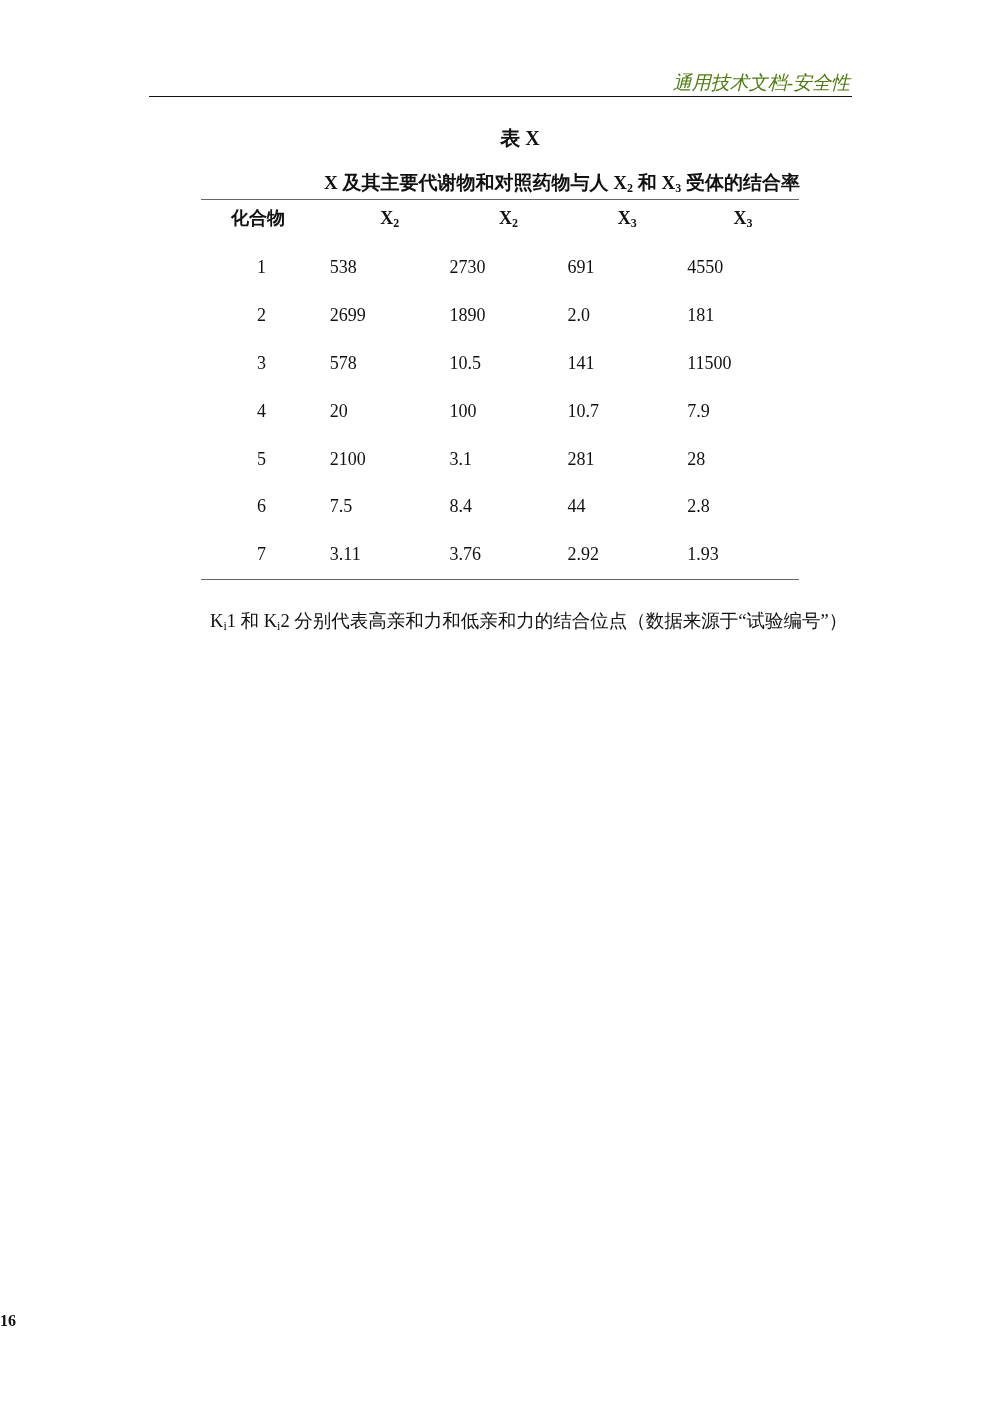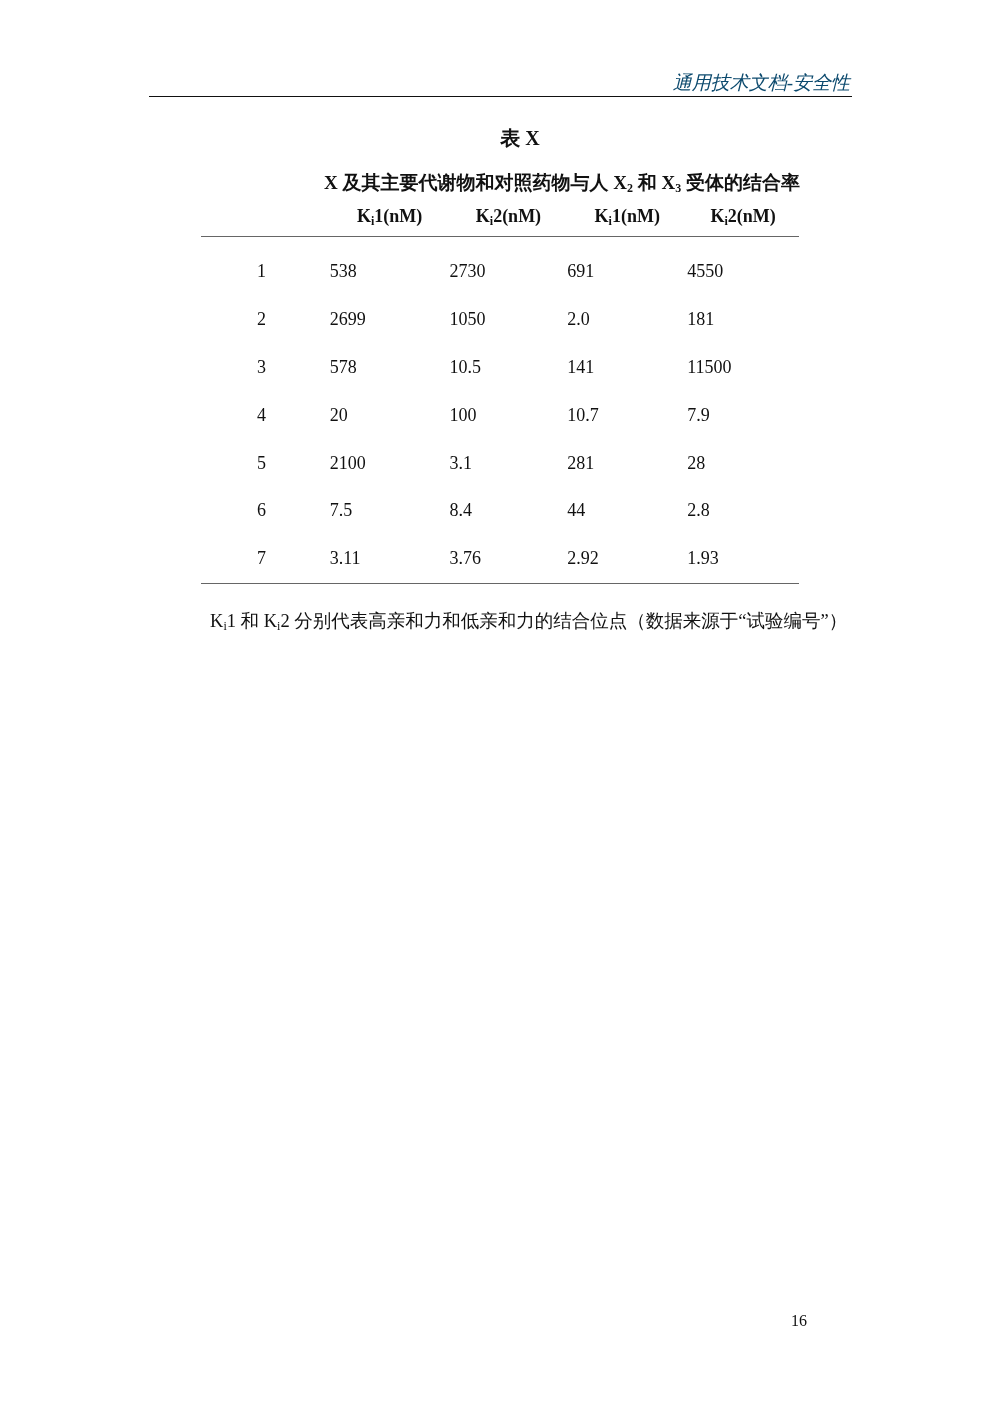--- a/index.html
+++ b/index.html
@@ -1,75 +1,75 @@
 <!DOCTYPE html>
 <html><head>
 <meta charset="utf-8">
 <style>
   html, body { margin: 0; padding: 0; background: #ffffff; }
   body { width: 1000px; height: 1415px; position: relative; font-family: "Liberation Serif", "DejaVu Serif", serif; color: #111; overflow: hidden; }
-  .header-text { position: absolute; right: 150px; top: 70px; font-size: 19px; font-style: italic; color: #0c4a6e; }
+  .header-text { position: absolute; right: 150px; top: 70px; font-size: 19px; font-style: italic; color: #4d7c0f; }
   .header-rule { position: absolute; left: 149px; width: 703px; top: 96px; height: 0; border-top: 1.5px solid #111; }
   .table-title { position: absolute; left: 0; width: 1000px; top: 125px; text-align: center; font-size: 20px; font-weight: bold; padding-left: 40px; box-sizing: border-box; }
   .table-caption { position: absolute; left: 200px; width: 600px; top: 170px; text-align: right; font-size: 19px; font-weight: bold; }
   table { position: absolute; left: 201px; top: 199px; width: 598px; border-collapse: collapse; font-size: 18px; }
   thead tr.top td { border-top: 1.5px solid #666; }
   thead tr.sub td { border-bottom: 1.5px solid #666; }
   thead td { font-weight: bold; text-align: center; }
   thead tr.top td { padding-top: 6px; height: 26px; }
   thead tr.sub td { height: 34px; padding-bottom: 2px; }
   thead td.cmp { text-align: left; padding-left: 30px; vertical-align: top; }
   tbody td { height: 45.8px; vertical-align: middle; }
   tbody tr:first-child td { padding-top: 12px; }
   tbody tr:last-child td { border-bottom: 1.5px solid #666; }
   tbody td.idx { padding-left: 56px; width: 72px; }
   tbody td.v { padding-left: 0; margin-left: 16px; }
   col.c0 { width: 128px; } col.c1 { width: 120px; } col.c2 { width: 118px; } col.c3 { width: 120px; } col.c4 { width: 112px; }
   sub { font-size: 12px; vertical-align: -3px; }
   .note { position: absolute; left: 168px; width: 702px; top: 606px; font-size: 18.5px; line-height: 30px; text-indent: 42px; text-align: justify; }
-  .page-num { position: absolute; left: 0; width: 807px; top: 1312px; text-align: right; font-size: 16px; }
+  .page-num { position: absolute; left: 0; width: 807px; top: 1312px; text-align: left; font-size: 16px; font-weight: bold; }
 </style>
 </head>
 <body>
 
 <div class="header-text">通用技术文档-安全性</div>
 <div class="header-rule"></div>
 
 <div class="table-title">表 X</div>
 <div class="table-caption"><span>X 及其主要代谢物和对照药物与人 X</span><sub>2</sub><span> 和 X</span><sub>3</sub><span> 受体的结合率</span></div>
 
 <table>
   <colgroup>
       <col class="c0">
       <col class="c1">
       <col class="c2">
       <col class="c3">
       <col class="c4">
     </colgroup>
   <thead>
-    <tr class="sub">
-      <td></td>
-      <td><span>K</span><sub>i</sub><span>1(nM)</span></td>
-      <td><span>K</span><sub>i</sub><span>2(nM)</span></td>
-      <td><span>K</span><sub>i</sub><span>1(nM)</span></td>
-      <td><span>K</span><sub>i</sub><span>2(nM)</span></td>
+    <tr class="top">
+      <td class="cmp">化合物</td>
+      <td><span>X</span><sub>2</sub></td>
+      <td><span>X</span><sub>2</sub></td>
+      <td><span>X</span><sub>3</sub></td>
+      <td><span>X</span><sub>3</sub></td>
     </tr>
   </thead>
   <tbody>
     <tr>
       <td class="idx">1</td>
       <td class="v">538</td>
       <td class="v">2730</td>
       <td class="v">691</td>
       <td class="v">4550</td>
     </tr>
     <tr>
       <td class="idx">2</td>
       <td class="v">2699</td>
-      <td class="v">1050</td>
+      <td class="v">1890</td>
       <td class="v">2.0</td>
       <td class="v">181</td>
     </tr>
     <tr>
       <td class="idx">3</td>
       <td class="v">578</td>
       <td class="v">10.5</td>
       <td class="v">141</td>
       <td class="v">11500</td>
     </tr>

